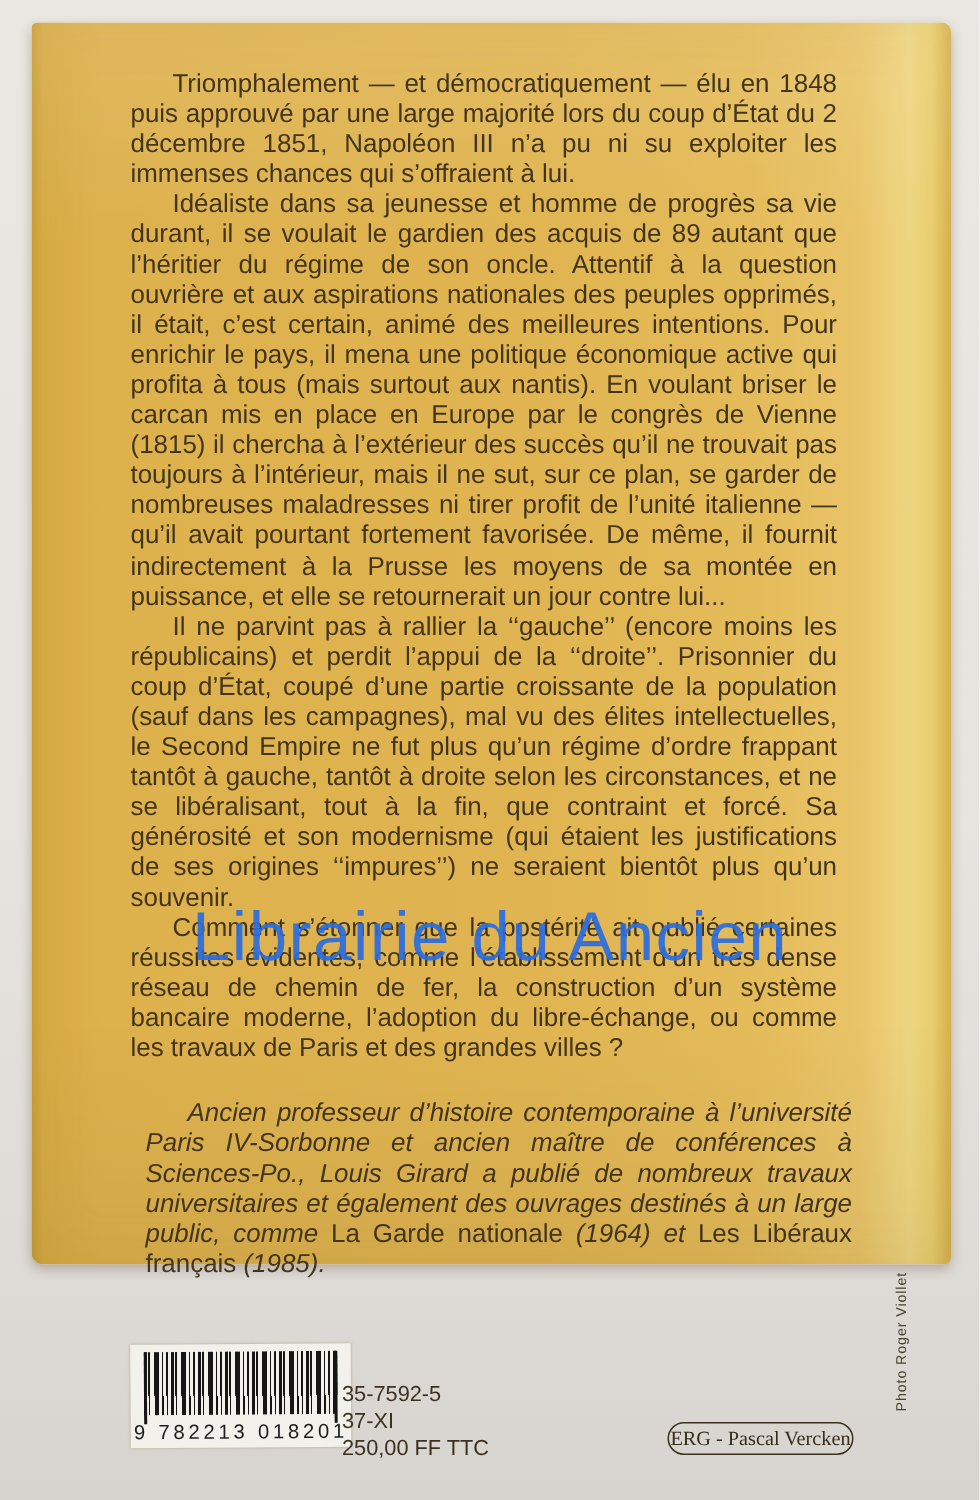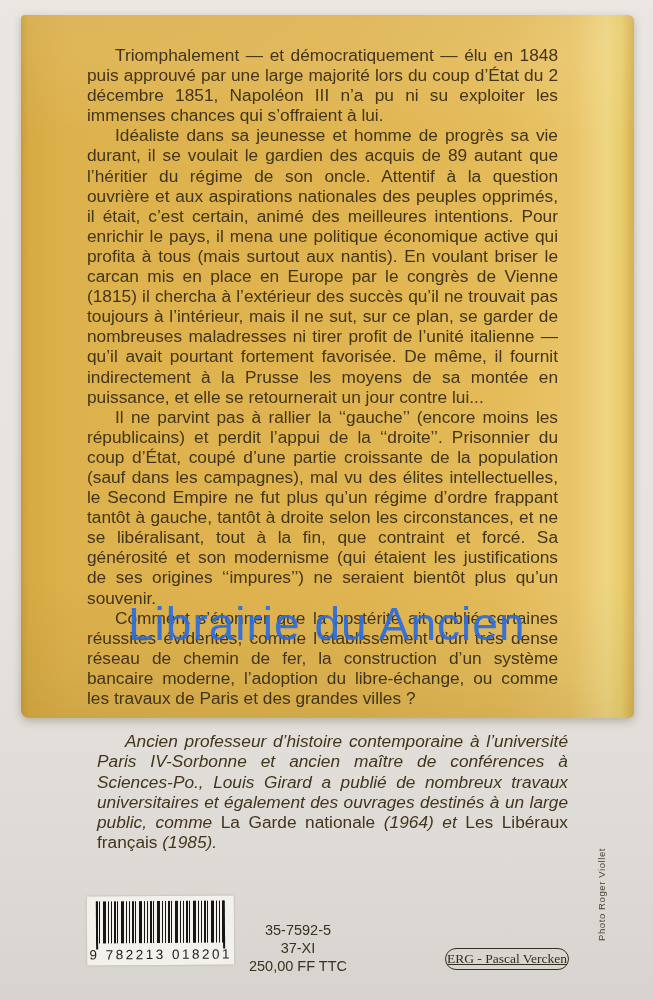--- a/index.html
+++ b/index.html
@@ -2,21 +2,21 @@
 <html><head>
 <meta charset="utf-8">
 <style>
   html,body{margin:0;padding:0;}
   body{
     width:653px;height:1000px;position:relative;overflow:hidden;
     background:linear-gradient(180deg,#eae7e2 0%,#e7e4df 55%,#dedad5 85%,#d7d3ce 100%);
     font-family:"Liberation Sans",sans-serif;
   }
   .book{
-    position:absolute;left:21px;top:15px;width:613px;height:703px;
+    position:absolute;left:21px;top:15px;width:613px;height:828px;
     background:
       linear-gradient(to bottom,rgba(255,255,255,0.10) 0%,rgba(255,255,255,0) 18%,rgba(0,0,0,0) 80%,rgba(0,0,0,0.05) 100%),
       linear-gradient(to right,#c99f3a 0%,#d8ac45 1.2%,#ddb14c 8%,#e0b551 55%,#e4bb59 78%,#e9c468 90%,#efd682 95.5%,#ead06f 98%,#d8b250 100%);
     border-radius:4px 6px 5px 8px;
     box-shadow:0 3px 8px rgba(60,50,30,0.28), inset 0 0 40px rgba(180,130,40,0.10);
   }
   .body-text{
     position:absolute;left:66px;top:30px;width:471px;
     font-size:17.3px;line-height:20.1px;color:#42351c;
     text-align:justify;
@@ -56,27 +56,27 @@
     content:"";position:absolute;top:0;width:2px;height:48px;background:#161616;
   }
   .barcode-bars:before{left:0;}
   .barcode-bars:after{right:0;}
   .barcode-digits{
     position:absolute;left:0;right:0;bottom:3px;text-align:center;
     font-size:13.5px;letter-spacing:2.5px;color:#1d1d1d;white-space:nowrap;
   }
   .print-info{
     position:absolute;left:207px;top:907px;width:140px;
-    text-align:center;font-size:14.5px;line-height:17.8px;color:#3b3120;
+    font-size:14.5px;line-height:17.8px;color:#3b3120;
   }
   .stamp{
     position:absolute;left:424px;top:933px;width:122px;height:20px;
     border:1.4px solid #3a3020;border-radius:12px;
     font-family:"Liberation Serif",serif;font-size:13.5px;line-height:20px;
-    color:#352c1c;text-align:center;white-space:nowrap;text-decoration:underline;
+    color:#352c1c;text-align:center;white-space:nowrap;
   }
 </style>
 </head>
 <body>
 
 <div class="book">
 
   <div class="body-text">
     <p>Triomphalement — et démocratiquement — élu en 1848 puis approuvé par une large majorité lors du coup d’État du 2 décembre 1851, Napoléon III n’a pu ni su exploiter les immenses chances qui s’offraient à lui.</p>
     <p>Idéaliste dans sa jeunesse et homme de progrès sa vie durant, il se voulait le gardien des acquis de 89 autant que l’héritier du régime de son oncle. Attentif à la question ouvrière et aux aspirations nationales des peuples opprimés, il était, c’est certain, animé des meilleures intentions. Pour enrichir le pays, il mena une politique économique active qui profita à tous (mais surtout aux nantis). En voulant briser le carcan mis en place en Europe par le congrès de Vienne (1815) il chercha à l’extérieur des succès qu’il ne trouvait pas toujours à l’intérieur, mais il ne sut, sur ce plan, se garder de nombreuses maladresses ni tirer profit de l’unité italienne — qu’il avait pourtant fortement favorisée. De même, il fournit indirectement à la Prusse les moyens de sa montée en puissance, et elle se retournerait un jour contre lui...</p>

